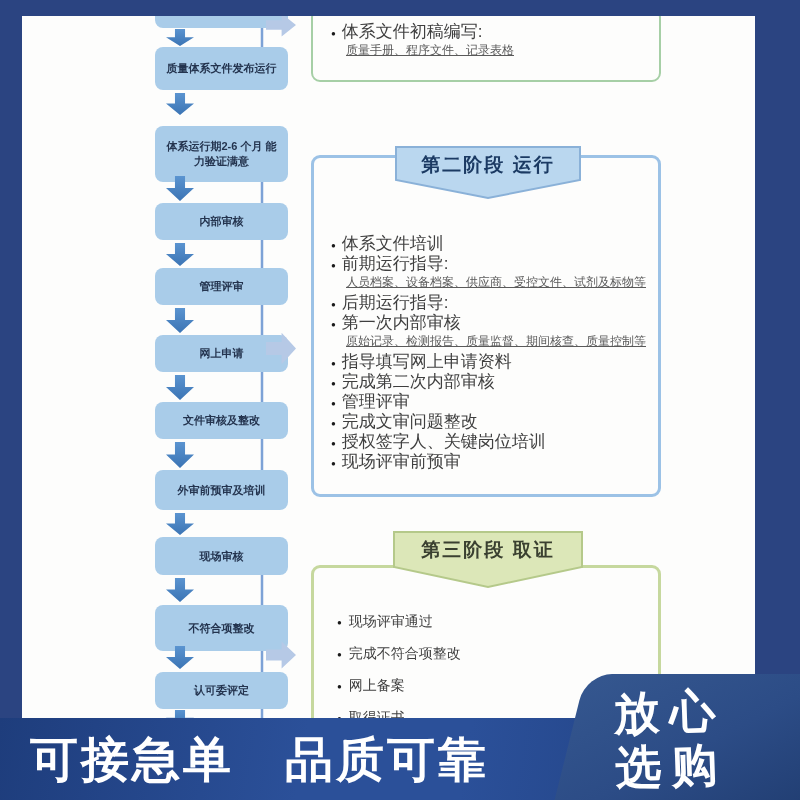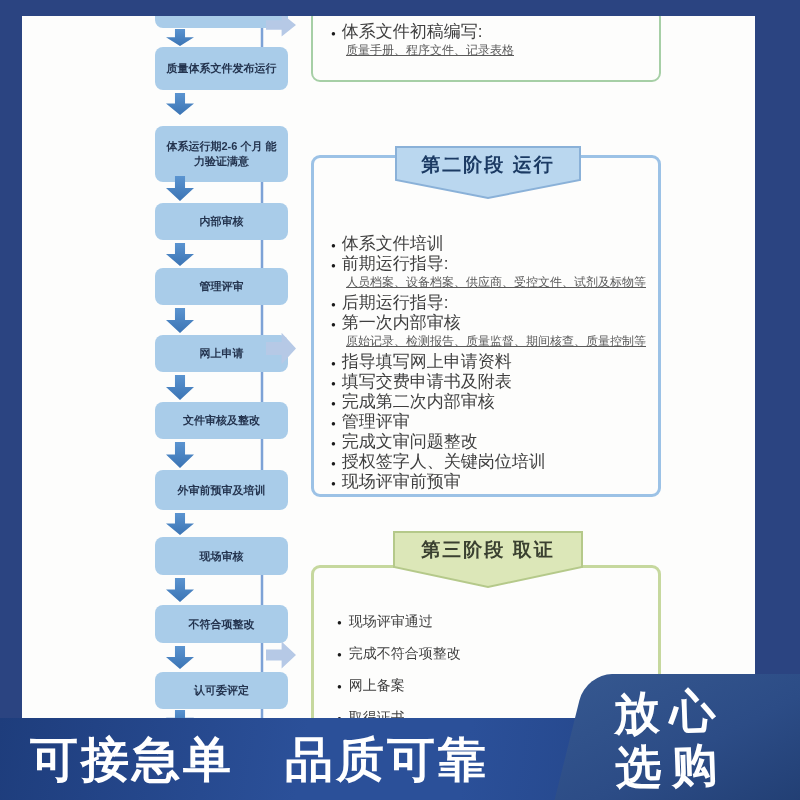--- a/index.html
+++ b/index.html
@@ -100,21 +100,21 @@
   <div class="fbox" style="top:470px;height:40px;">
     <span>外审前预审及培训</span>
   </div>
   <div class="darr" style="top:513px;height:22px;"></div>
 
   <div class="fbox" style="top:537px;height:38px;">
     <span>现场审核</span>
   </div>
   <div class="darr" style="top:578px;height:24px;"></div>
 
-  <div class="fbox" style="top:605px;height:38px;">
+  <div class="fbox" style="top:605px;height:46px;">
     <span>不符合项整改</span>
   </div>
   <div class="darr" style="top:646px;height:23px;"></div>
 
   <div class="fbox" style="top:672px;height:37px;">
     <span>认可委评定</span>
   </div>
   <div class="darr" style="top:710px;height:16px;"></div>
 
   <div class="chev" style="left:266px;top:13px;height:24px;"></div>
@@ -135,21 +135,20 @@
     <div class="banner-label">第二阶段  运行</div>
   </div>
   <div class="list" style="left:331px;top:206px;width:318px;margin-top:28px;">
     <div class="b">体系文件培训</div>
     <div class="b">前期运行指导:</div>
     <div class="sub">人员档案、设备档案、供应商、受控文件、试剂及标物等</div>
     <div class="b">后期运行指导:</div>
     <div class="b">第一次内部审核</div>
     <div class="sub">原始记录、检测报告、质量监督、期间核查、质量控制等</div>
     <div class="b">指导填写网上申请资料</div>
-    <div class="b">填写交费申请书及附表</div>
     <div class="b">完成第二次内部审核</div>
     <div class="b">管理评审</div>
     <div class="b">完成文审问题整改</div>
     <div class="b">授权签字人、关键岗位培训</div>
     <div class="b">现场评审前预审</div>
   </div>
 
   <div class="panel p3"></div>
   <div class="ribbon r3" style="left:393px;top:531px;width:190px;height:58px;">
     <svg width="190" height="58" viewBox="0 0 190 58">

